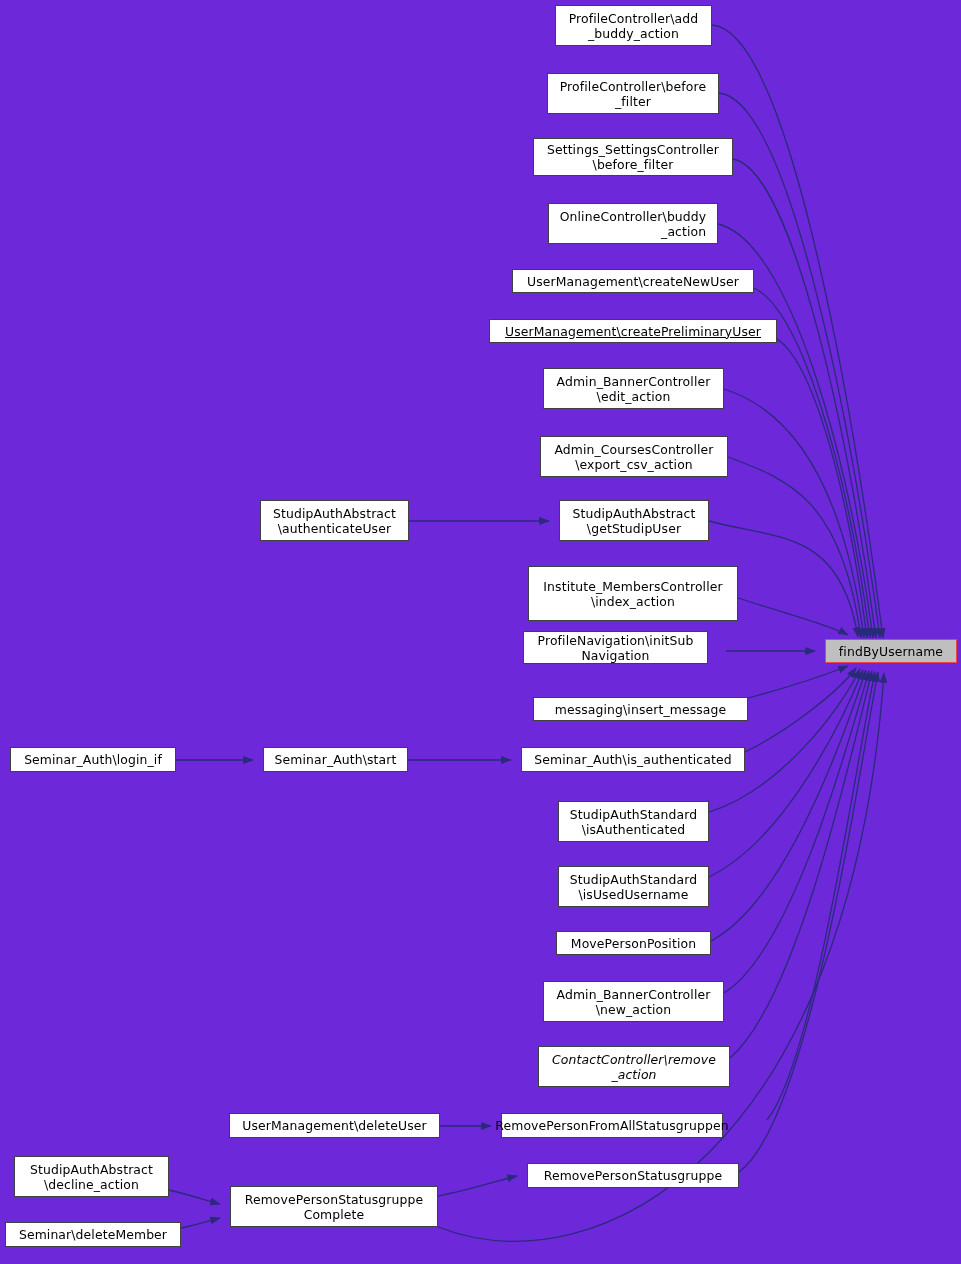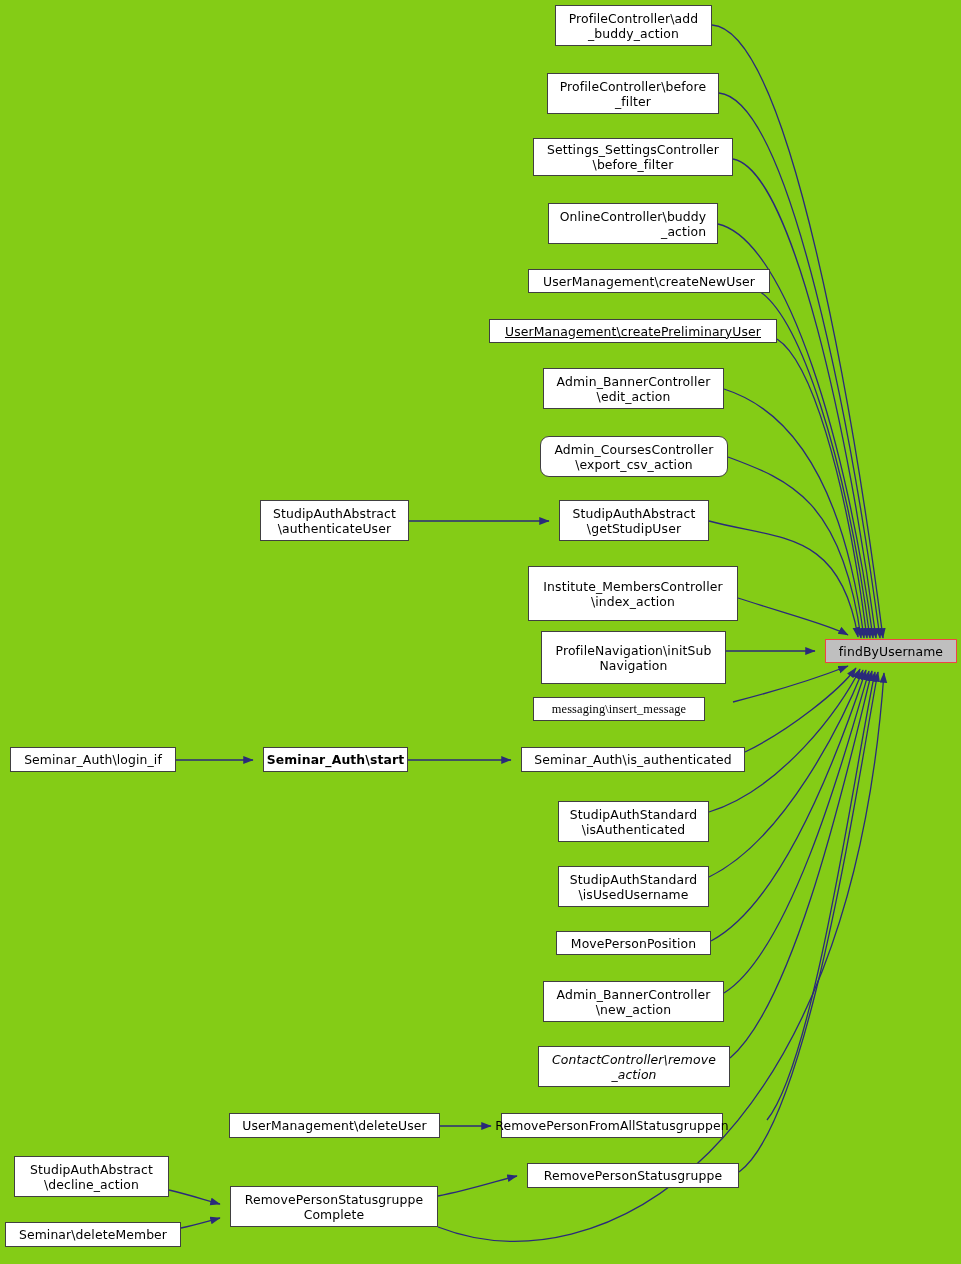--- a/index.html
+++ b/index.html
@@ -1,17 +1,17 @@
 <!DOCTYPE html>
 <html><head>
 <meta charset="utf-8">
 <style>
   html,body{margin:0;padding:0;background:#ffffff;}
   body{font-family:"DejaVu Sans","Liberation Sans",sans-serif;}
-  #canvas{position:relative;width:961px;height:1264px;background:#84cc16;overflow:hidden;}
+  #canvas{position:relative;width:961px;height:1264px;background:#6d28d9;overflow:hidden;}
   #edges{position:absolute;left:0;top:0;width:961px;height:1264px;}
   .node{
     position:absolute;
     box-sizing:border-box;
     border:1px solid #404040;
     background:#ffffff;
     color:#000000;
     display:flex;
     align-items:center;
     justify-content:center;
@@ -70,48 +70,48 @@
   </svg>
   <div id="node-layer">
       <div class="node" style="left: 555px; top: 5px; width: 157px; height: 41px;">ProfileController\add
 _buddy_action</div>
       <div class="node" style="left: 547px; top: 73px; width: 172px; height: 41px;">ProfileController\before
 _filter</div>
       <div class="node" style="left: 533px; top: 138px; width: 200px; height: 38px;">Settings_SettingsController
 \before_filter</div>
       <div class="node" style="left: 548px; top: 203px; width: 170px; height: 41px; text-align: right;">OnlineController\buddy
 _action</div>
-      <div class="node" style="left: 528px; top: 269px; width: 242px; height: 24px;">UserManagement\createNewUser</div>
+      <div class="node" style="left: 512px; top: 269px; width: 242px; height: 24px;">UserManagement\createNewUser</div>
       <div class="node" style="left: 489px; top: 319px; width: 288px; height: 24px; text-decoration: underline;">UserManagement\createPreliminaryUser</div>
       <div class="node" style="left: 543px; top: 368px; width: 181px; height: 41px;">Admin_BannerController
 \edit_action</div>
-      <div class="node" style="left: 540px; top: 436px; width: 188px; height: 41px; border-radius: 9px;">Admin_CoursesController
+      <div class="node" style="left: 540px; top: 436px; width: 188px; height: 41px;">Admin_CoursesController
 \export_csv_action</div>
       <div class="node" style="left: 559px; top: 500px; width: 150px; height: 41px;">StudipAuthAbstract
 \getStudipUser</div>
       <div class="node" style="left: 528px; top: 566px; width: 210px; height: 55px;">Institute_MembersController
 \index_action</div>
-      <div class="node" style="left: 541px; top: 631px; width: 185px; height: 53px;">ProfileNavigation\initSub
+      <div class="node" style="left: 523px; top: 631px; width: 185px; height: 33px;">ProfileNavigation\initSub
 Navigation</div>
-      <div class="node" style="left: 533px; top: 697px; width: 172px; height: 24px; font-family: Liberation Serif, serif;">messaging\insert_message</div>
+      <div class="node" style="left: 533px; top: 697px; width: 215px; height: 24px;">messaging\insert_message</div>
       <div class="node" style="left: 521px; top: 747px; width: 224px; height: 25px;">Seminar_Auth\is_authenticated</div>
       <div class="node" style="left: 558px; top: 801px; width: 151px; height: 41px;">StudipAuthStandard
 \isAuthenticated</div>
       <div class="node" style="left: 558px; top: 866px; width: 151px; height: 41px;">StudipAuthStandard
 \isUsedUsername</div>
       <div class="node" style="left: 556px; top: 931px; width: 155px; height: 24px;">MovePersonPosition</div>
       <div class="node" style="left: 543px; top: 981px; width: 181px; height: 41px;">Admin_BannerController
 \new_action</div>
       <div class="node" style="left: 538px; top: 1046px; width: 192px; height: 41px; font-style: italic;">ContactController\remove
 _action</div>
       <div class="node" style="left: 501px; top: 1113px; width: 222px; height: 25px;">RemovePersonFromAllStatusgruppen</div>
       <div class="node" style="left: 527px; top: 1163px; width: 212px; height: 25px;">RemovePersonStatusgruppe</div>
       <div class="node" style="left: 260px; top: 500px; width: 149px; height: 41px;">StudipAuthAbstract
 \authenticateUser</div>
-      <div class="node" style="left: 263px; top: 747px; width: 145px; height: 25px; font-weight: bold;">Seminar_Auth\start</div>
+      <div class="node" style="left: 263px; top: 747px; width: 145px; height: 25px;">Seminar_Auth\start</div>
       <div class="node" style="left: 10px; top: 747px; width: 166px; height: 25px;">Seminar_Auth\login_if</div>
       <div class="node" style="left: 229px; top: 1113px; width: 211px; height: 25px;">UserManagement\deleteUser</div>
       <div class="node" style="left: 230px; top: 1186px; width: 208px; height: 41px;">RemovePersonStatusgruppe
 Complete</div>
       <div class="node" style="left: 14px; top: 1156px; width: 155px; height: 41px;">StudipAuthAbstract
 \decline_action</div>
       <div class="node" style="left: 5px; top: 1222px; width: 176px; height: 25px;">Seminar\deleteMember</div>
       <div class="node target" style="left: 825px; top: 639px; width: 132px; height: 24px;">findByUsername</div>
     </div>
 </div>

